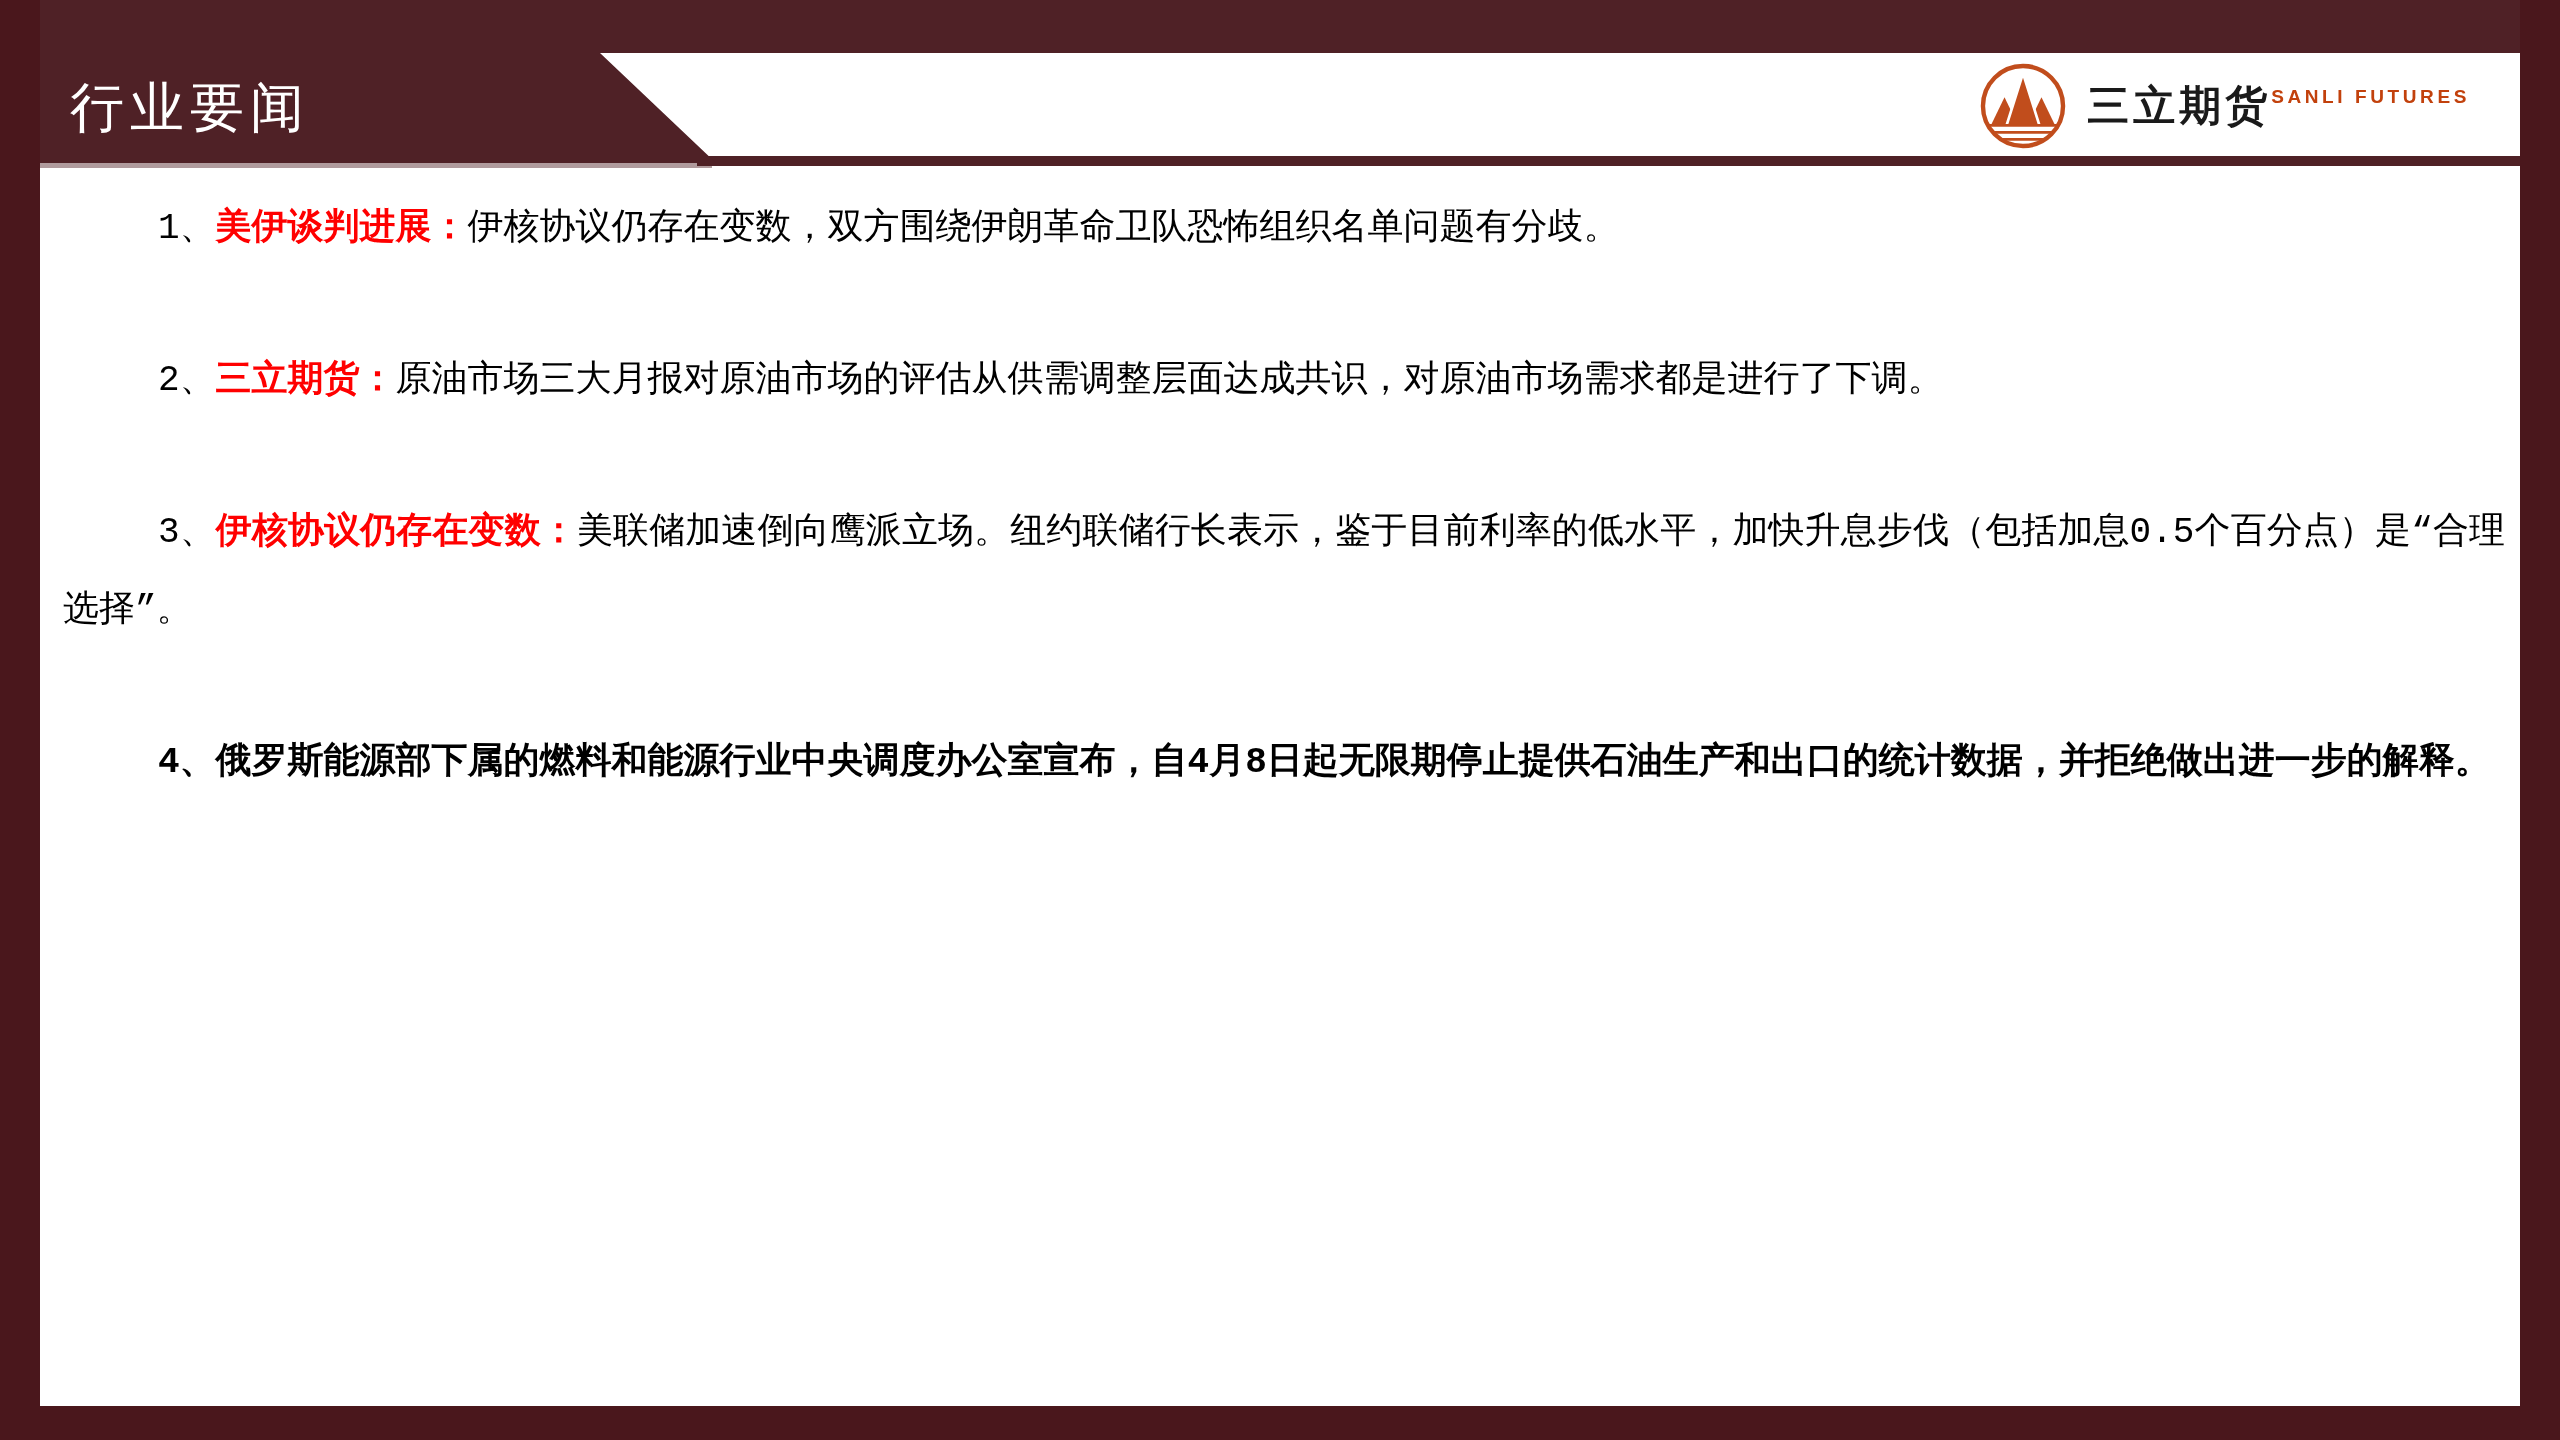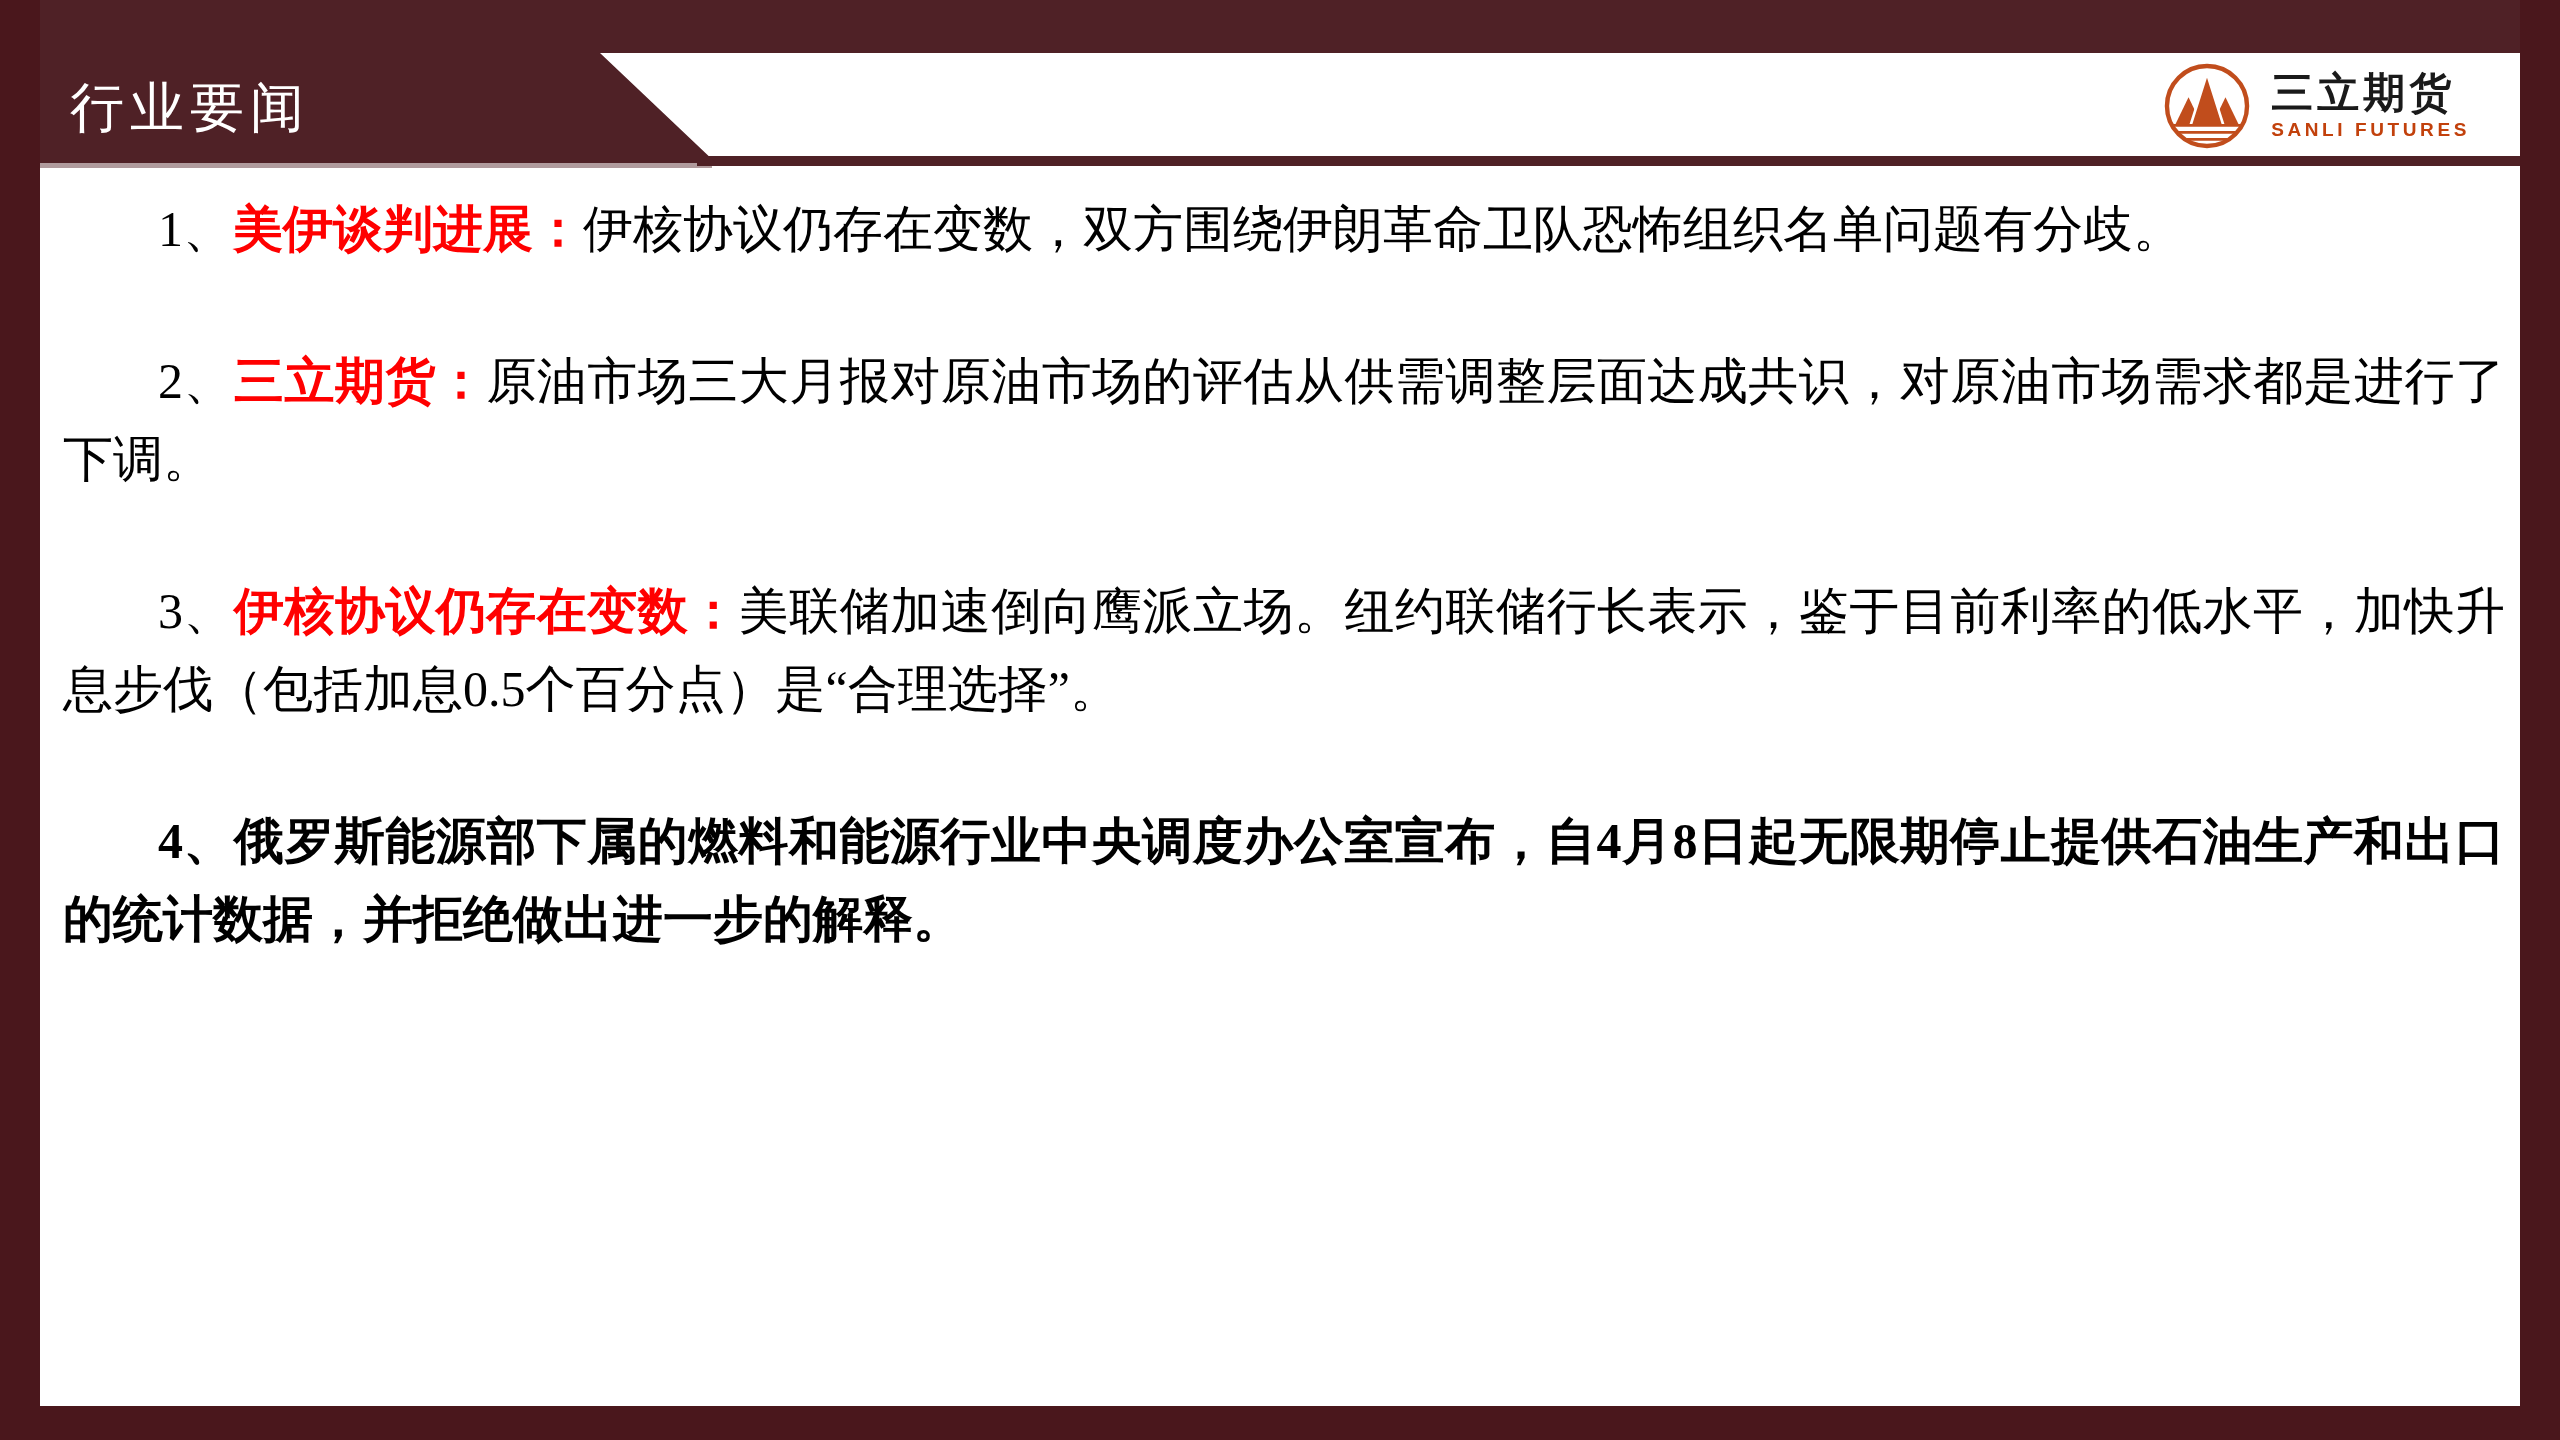--- a/index.html
+++ b/index.html
@@ -76,21 +76,21 @@
   .logo {
     position: absolute;
     right: 90px; top: 58px;
     height: 96px;
     display: flex;
     align-items: center;
     gap: 20px;
     z-index: 5;
   }
   .logo-icon { width: 88px; height: 88px; display: block; }
-  .logo-text { display: flex; flex-direction: column; justify-content: flex-start; }
+  .logo-text { display: flex; justify-content: flex-start; }
   .logo-cn {
     font-family: "Liberation Sans", "DejaVu Sans", sans-serif;
     font-weight: 700;
     font-size: 42px;
     line-height: 46px;
     letter-spacing: 4px;
     color: #1a1a1a;
     white-space: nowrap;
   }
   .logo-en {
@@ -106,25 +106,26 @@
 
   
   .news {
     position: absolute;
     left: 63px; top: 166px;
     width: 2442px;
     z-index: 2;
   }
   .news-item {
     margin: 0 0 74px 0;
-    font-size: 50px;
+    font-size: 36px;
     line-height: 78px;
     color: #000000;
     text-indent: 95px;
     text-align: justify;
+    font-family: Liberation Mono, monospace;
   }
   .news-item:first-child { margin-top: 24px; }
   .news-item.bold { font-weight: 700; }
   .news-lead { color: #ff0000; font-weight: 700; }
 </style>
 </head>
 <body>
 
 <div class="slide">
 

